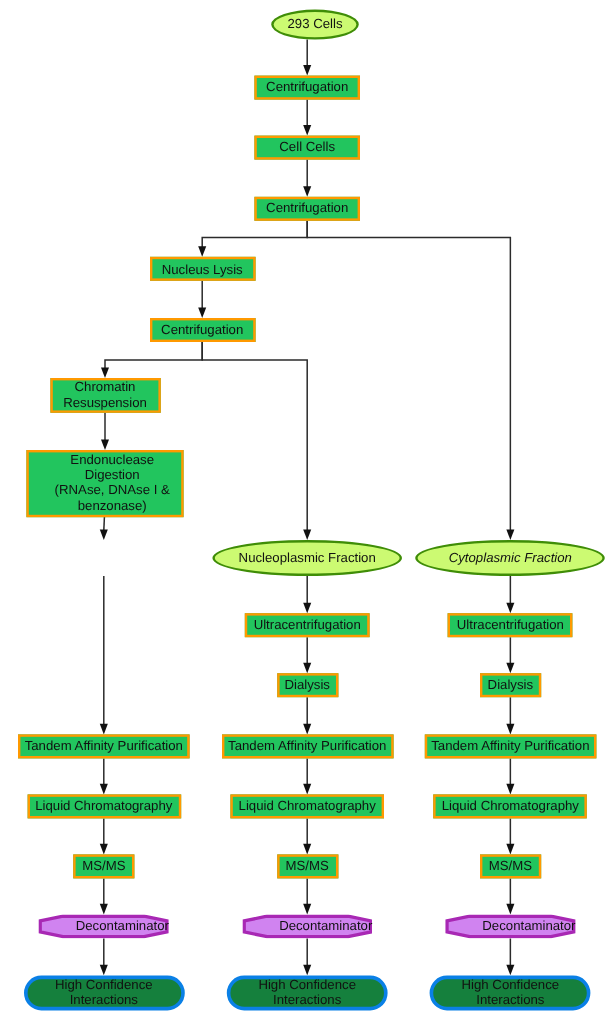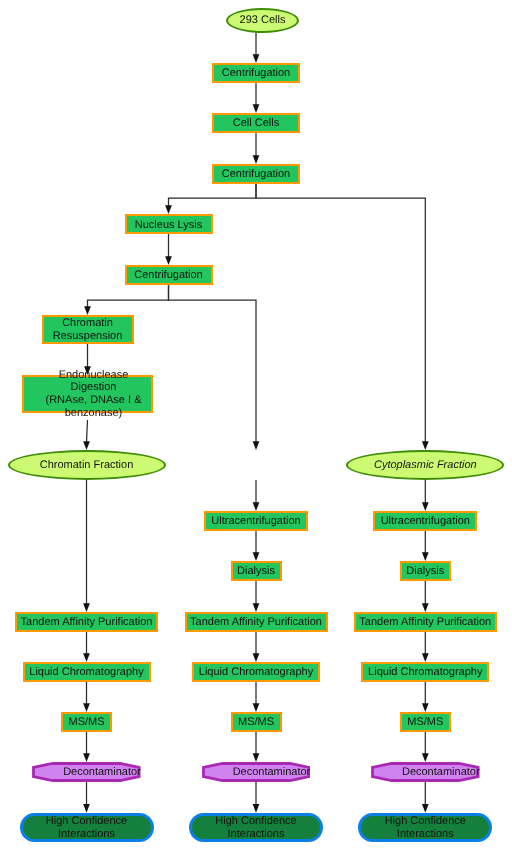--- a/index.html
+++ b/index.html
@@ -131,24 +131,24 @@
       <path d="M 421.95 804 L 428.65000000000003 804 L 425.3 812.8 Z" fill="#111111"></path>
     </svg>
 <div class="node ellipse" style="left: 226px; top: 8px; width: 73px; height: 25px;"><span class="lbl">293 Cells</span></div>
     <div class="node process" style="left: 212px; top: 63px; width: 88px; height: 20px;"><span class="lbl">Centrifugation</span></div>
     <div class="node process" style="left: 212px; top: 113px; width: 88px; height: 20px;"><span class="lbl">Cell Cells</span></div>
     <div class="node process" style="left: 212px; top: 164px; width: 88px; height: 20px;"><span class="lbl">Centrifugation</span></div>
     <div class="node process" style="left: 124.5px; top: 214px; width: 88px; height: 20px; align-items: flex-end;"><span class="lbl">Nucleus Lysis</span></div>
     <div class="node process" style="left: 124.5px; top: 265px; width: 88px; height: 20px;"><span class="lbl">Centrifugation</span></div>
     <div class="node process" style="left: 41.5px; top: 315px; width: 92px; height: 29px;"><span class="lbl">Chromatin
 Resuspension</span></div>
-    <div class="node process" style="left: 22px; top: 375px; width: 131px; height: 38px; padding-left: 12px;"><span class="lbl">Endonuclease Digestion
+    <div class="node process" style="left: 22px; top: 375px; width: 131px; height: 56px; padding-left: 12px;"><span class="lbl">Endonuclease Digestion
 (RNAse, DNAse I &amp;
 benzonase)</span></div>
-    <div class="node ellipse" style="left: 7.5px; top: 450px; width: 158px; height: 30px;"><span class="lbl">Chromatin Fraction</span></div>
+    <div class="node ellipse" style="left: 177px; top: 450px; width: 158px; height: 30px;"><span class="lbl">Nucleoplasmic Fraction</span></div>
     <div class="node ellipse" style="left: 346.3px; top: 450px; width: 158px; height: 30px; font-style: italic;"><span class="lbl">Cytoplasmic Fraction</span></div>
     <div class="node process" style="left: 204px; top: 511px; width: 104px; height: 20px;"><span class="lbl">Ultracentrifugation</span></div>
     <div class="node process" style="left: 373.3px; top: 511px; width: 104px; height: 20px;"><span class="lbl">Ultracentrifugation</span></div>
     <div class="node process" style="left: 230.5px; top: 561px; width: 51px; height: 20px;"><span class="lbl">Dialysis</span></div>
     <div class="node process" style="left: 399.8px; top: 561px; width: 51px; height: 20px;"><span class="lbl">Dialysis</span></div>
     <div class="node process" style="left: 15px; top: 612px; width: 143px; height: 20px;"><span class="lbl">Tandem Affinity Purification</span></div>
     <div class="node process" style="left: 184.5px; top: 612px; width: 143px; height: 20px;"><span class="lbl">Tandem Affinity Purification</span></div>
     <div class="node process" style="left: 353.8px; top: 612px; width: 143px; height: 20px;"><span class="lbl">Tandem Affinity Purification</span></div>
     <div class="node process" style="left: 22.5px; top: 662px; width: 128px; height: 20px;"><span class="lbl">Liquid Chromatography</span></div>
     <div class="node process" style="left: 192px; top: 662px; width: 128px; height: 20px;"><span class="lbl">Liquid Chromatography</span></div>

